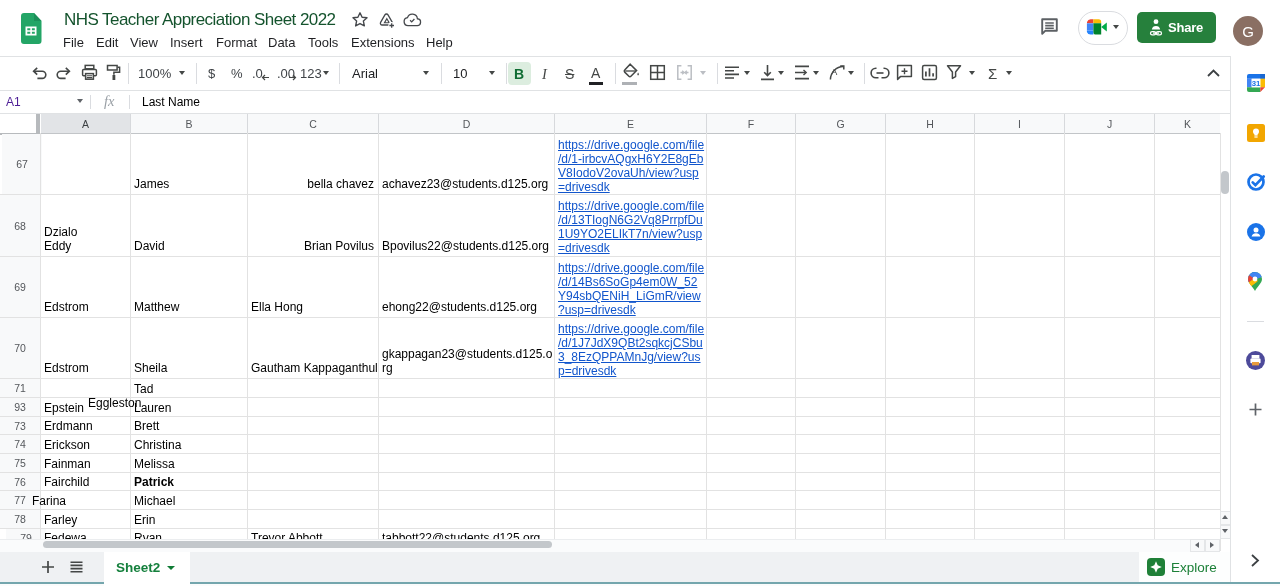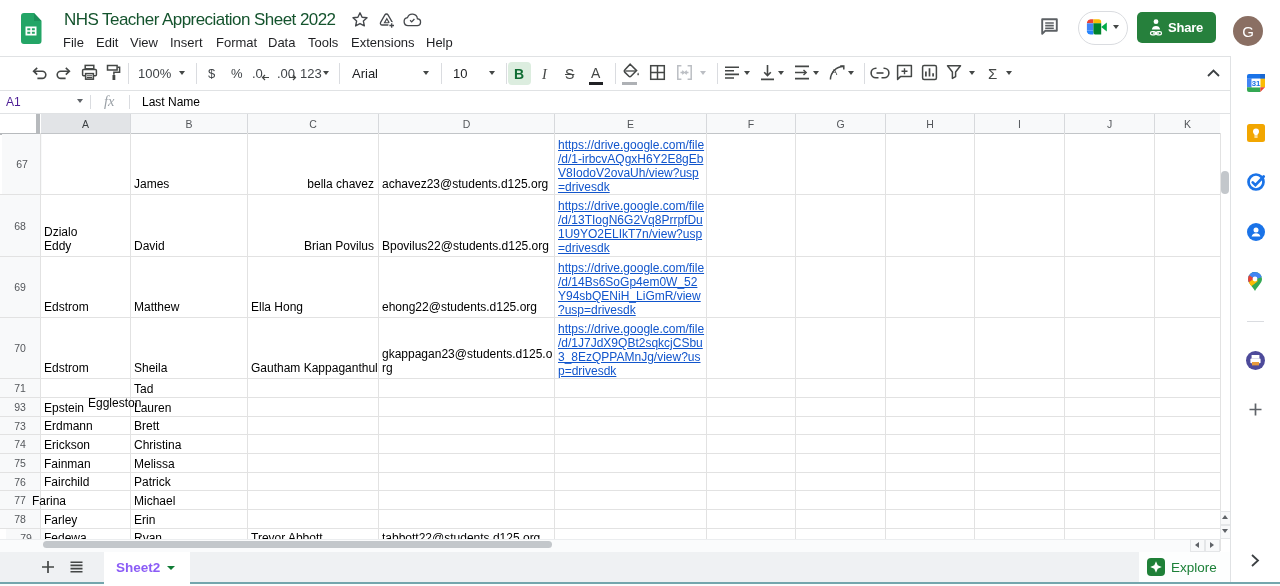--- a/index.html
+++ b/index.html
@@ -322,21 +322,21 @@
 <div class="cell cb" style="left:134px;top:379px;width:110px;height:17px;">Tad</div>
 <div class="cell cb" style="left:44px;top:398px;width:84px;height:17px;">Epstein</div>
 <div class="cell cb" style="left:134px;top:398px;width:110px;height:17px;">Lauren</div>
 <div class="cell cb" style="left:44px;top:417px;width:84px;height:16px;">Erdmann</div>
 <div class="cell cb" style="left:134px;top:417px;width:110px;height:16px;">Brett</div>
 <div class="cell cb" style="left:44px;top:435px;width:84px;height:17px;">Erickson</div>
 <div class="cell cb" style="left:134px;top:435px;width:110px;height:17px;">Christina</div>
 <div class="cell cb" style="left:44px;top:454px;width:84px;height:17px;">Fainman</div>
 <div class="cell cb" style="left:134px;top:454px;width:110px;height:17px;">Melissa</div>
 <div class="cell cb" style="left:44px;top:473px;width:84px;height:16px;">Fairchild</div>
-<div class="cell cb" style="left:134px;top:473px;width:110px;height:16px;">Patrick</div>
+<div class="cell cb" style="left:134px;top:473px;width:110px;height:16px;font-weight:bold;">Patrick</div>
 <div class="cell cb" style="left:32px;top:491px;width:84px;height:17px;">Farina</div>
 <div class="cell cb" style="left:134px;top:491px;width:110px;height:17px;">Michael</div>
 <div class="cell cb" style="left:44px;top:510px;width:84px;height:17px;">Farley</div>
 <div class="cell cb" style="left:134px;top:510px;width:110px;height:17px;">Erin</div>
 
 <div class="cell cb" style="left:44px;top:529px;width:84px;height:16px;">Fedewa</div>
 <div class="cell cb" style="left:134px;top:529px;width:110px;height:16px;">Ryan</div>
 <div class="cell cb" style="left:251px;top:529px;width:123px;height:16px;">Trevor Abbott</div>
 <div class="cell cb" style="left:382px;top:529px;width:169px;height:16px;">tabbott22@students.d125.org</div>
 
@@ -360,21 +360,21 @@
 
 <svg class="a" style="left:41px;top:560px" width="14" height="14" viewBox="0 0 14 14">
   <path d="M7 1 v12 M1 7 h12" stroke="#444746" stroke-width="1.7"></path>
 </svg>
 
 <svg class="a" style="left:70px;top:561px" width="13" height="12" viewBox="0 0 13 12">
   <path d="M0.5 1.2 h12 M0.5 4.4 h12 M0.5 7.6 h12 M0.5 10.8 h12" stroke="#444746" stroke-width="1.6"></path>
 </svg>
 
 <div class="a" style="left:104px;top:552px;width:86px;height:34px;background:#fff;"></div>
-<div class="a" style="left:116px;top:560px;font-size:13.5px;font-weight:700;color:#8b5cf6;">Sheet2</div>
+<div class="a" style="left:116px;top:560px;font-size:13.5px;font-weight:700;color:#15803d;">Sheet2</div>
 <div class="a" style="left:167px;top:566px;width:0;height:0;border-left:4px solid transparent;border-right:4px solid transparent;border-top:4.5px solid #0f7b34;"></div>
 
 <div class="a" style="left:1139px;top:552px;width:91px;height:30px;background:#fdfefe;"></div>
 <div class="a" style="left:1147px;top:558px;width:18px;height:18px;background:#1f8038;border-radius:4px;"></div>
 <svg class="a" style="left:1147px;top:558px" width="18" height="18" viewBox="0 0 18 18">
   <path d="M9 3.2 L10.7 7.3 14.8 9 10.7 10.7 9 14.8 7.3 10.7 3.2 9 7.3 7.3 Z" fill="#fff"></path>
 </svg>
 <div class="a" style="left:1171px;top:560px;font-size:13.5px;color:#1c8038;">Explore</div>
 
 <div class="a" style="left:1231px;top:56px;width:49px;height:526px;background:#fff;"></div>

